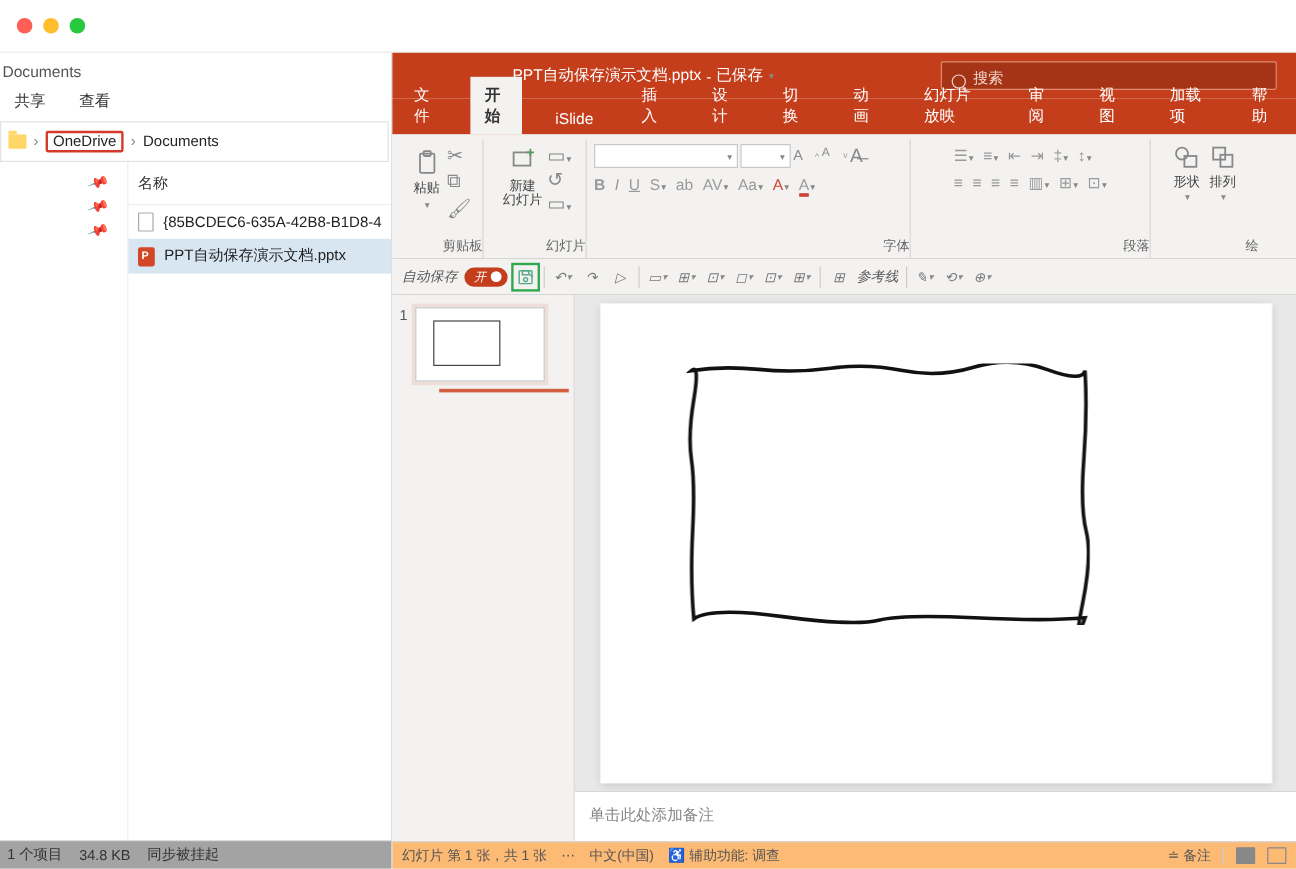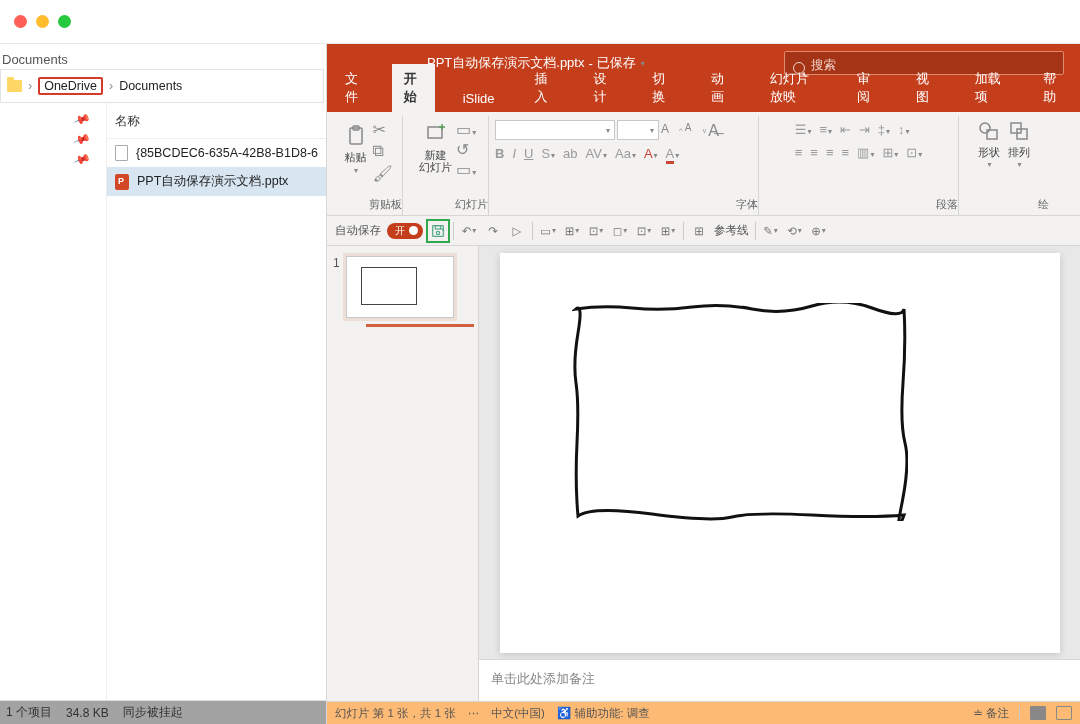--- a/index.html
+++ b/index.html
@@ -54,21 +54,21 @@
 .rbtn-stack { display:flex; flex-direction:column; align-items:center; gap:2px; }
 .rbtn-text { font-size:11px; color:#444; text-align:center; line-height:1.1; }
 .rico { width:26px; height:26px; display:flex; align-items:center; justify-content:center; font-size:18px; color:#6b6b6b; }
 .rico svg { width:24px; height:24px; }
 .rrow { display:flex; gap:4px; align-items:center; }
 .mini { width:16px; height:16px; color:#898989; }
 .dd { font-size:8px; color:#898989; margin-left:1px; }
 .font-row { display:flex; gap:2px; align-items:center; }
 .fbox { border:1px solid #c8c8c8; background:#fff; height:20px; font-size:11px; color:#888; display:flex; align-items:center; padding:0 4px; }
 
-.qat { height:30px; background:#f3f2f1; border-bottom:1px solid #d6d6d6; display:flex; align-items:center; gap:6px; padding:0 8px; font-size:11.5px; color:#555; }
+.qat { height:30px; background:#f3f2f1; border-bottom:1px solid #d6d6d6; display:flex; align-items:center; gap:6px; padding:0 8px; font-size:11.5px; color:#555;font-style:italic; }
 .autosave-toggle { background:#c43e1c; color:#fff; border-radius:10px; padding:1px 5px 1px 8px; font-size:10px; display:flex; align-items:center; gap:4px; }
 .autosave-toggle .knob { width:9px; height:9px; background:#fff; border-radius:50%; }
 .qicon { width:18px; height:18px; display:flex; align-items:center; justify-content:center; color:#7a7a7a; }
 .qicon svg { width:16px; height:16px; }
 .qsep { width:1px; height:18px; background:#ccc; }
 .hl-qat { outline: 2px solid #2fa84f; outline-offset: 1px; }
 .arrow-annot { position:absolute; left:466px; top:228px; color:#d43a2a; font-size:30px; font-weight:bold; transform:rotate(-28deg); pointer-events:none; }
 
 .ppt-body { flex:1; display:flex; min-height:0; }
 .thumbs { width:152px; background:#f3f2f1; border-right:1px solid #d6d6d6; padding:10px 6px; }
@@ -95,20 +95,24 @@
 <div class="titlebar">
   <div class="tb-dot tb-red"></div>
   <div class="tb-dot tb-yellow"></div>
   <div class="tb-dot tb-green"></div>
 </div>
 
 <div class="split">
 
   <div class="explorer">
     <div class="exp-header">Documents</div>
+    <div class="exp-tabs">
+      <span>共享</span>
+      <span>查看</span>
+    </div>
     <div class="breadcrumb">
       <span class="bc-folder"></span>
       <span class="bc-sep">›</span>
       <span class="hl-breadcrumb">OneDrive</span>
       <span class="bc-sep">›</span>
       <span>Documents</span>
     </div>
     <div class="exp-body">
       <div class="pin-col">
         <div class="pin-item">
@@ -118,21 +122,21 @@
             <span class="pin-icon">📌</span>
           </div>
         <div class="pin-item">
             <span class="pin-icon">📌</span>
           </div>
       </div>
       <div class="file-col">
         <div class="file-head">名称</div>
         <div class="file-row">
           <span class="ico-file"></span>
-          <span>{85BCDEC6-635A-42B8-B1D8-6</span>
+          <span>{85BCDEC6-635A-42B8-B1D8-4</span>
         </div>
         <div class="file-row sel">
           <span class="ico-ppt"></span>
           <span>PPT自动保存演示文档.pptx</span>
         </div>
       </div>
     </div>
     <div class="status-bar-left">
       <span>1 个项目</span>
       <span>34.8 KB</span>

